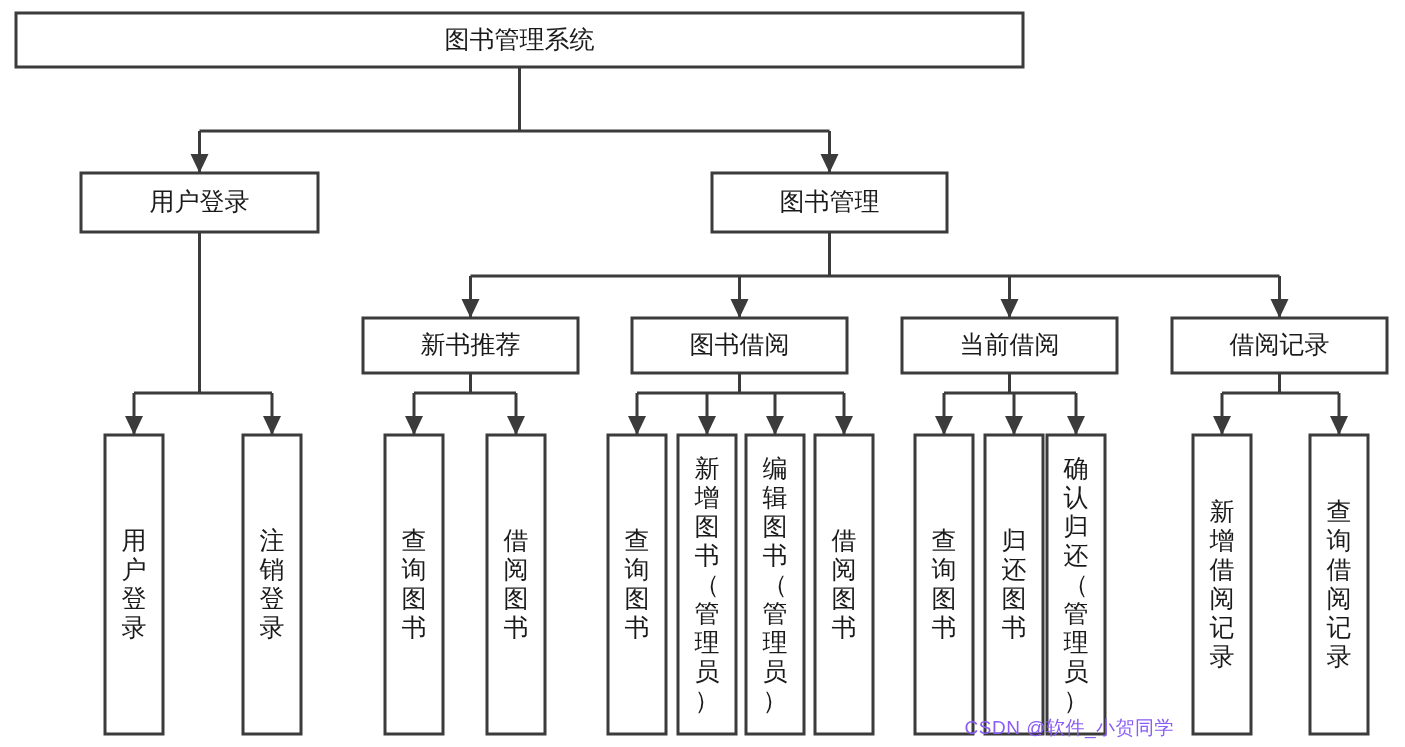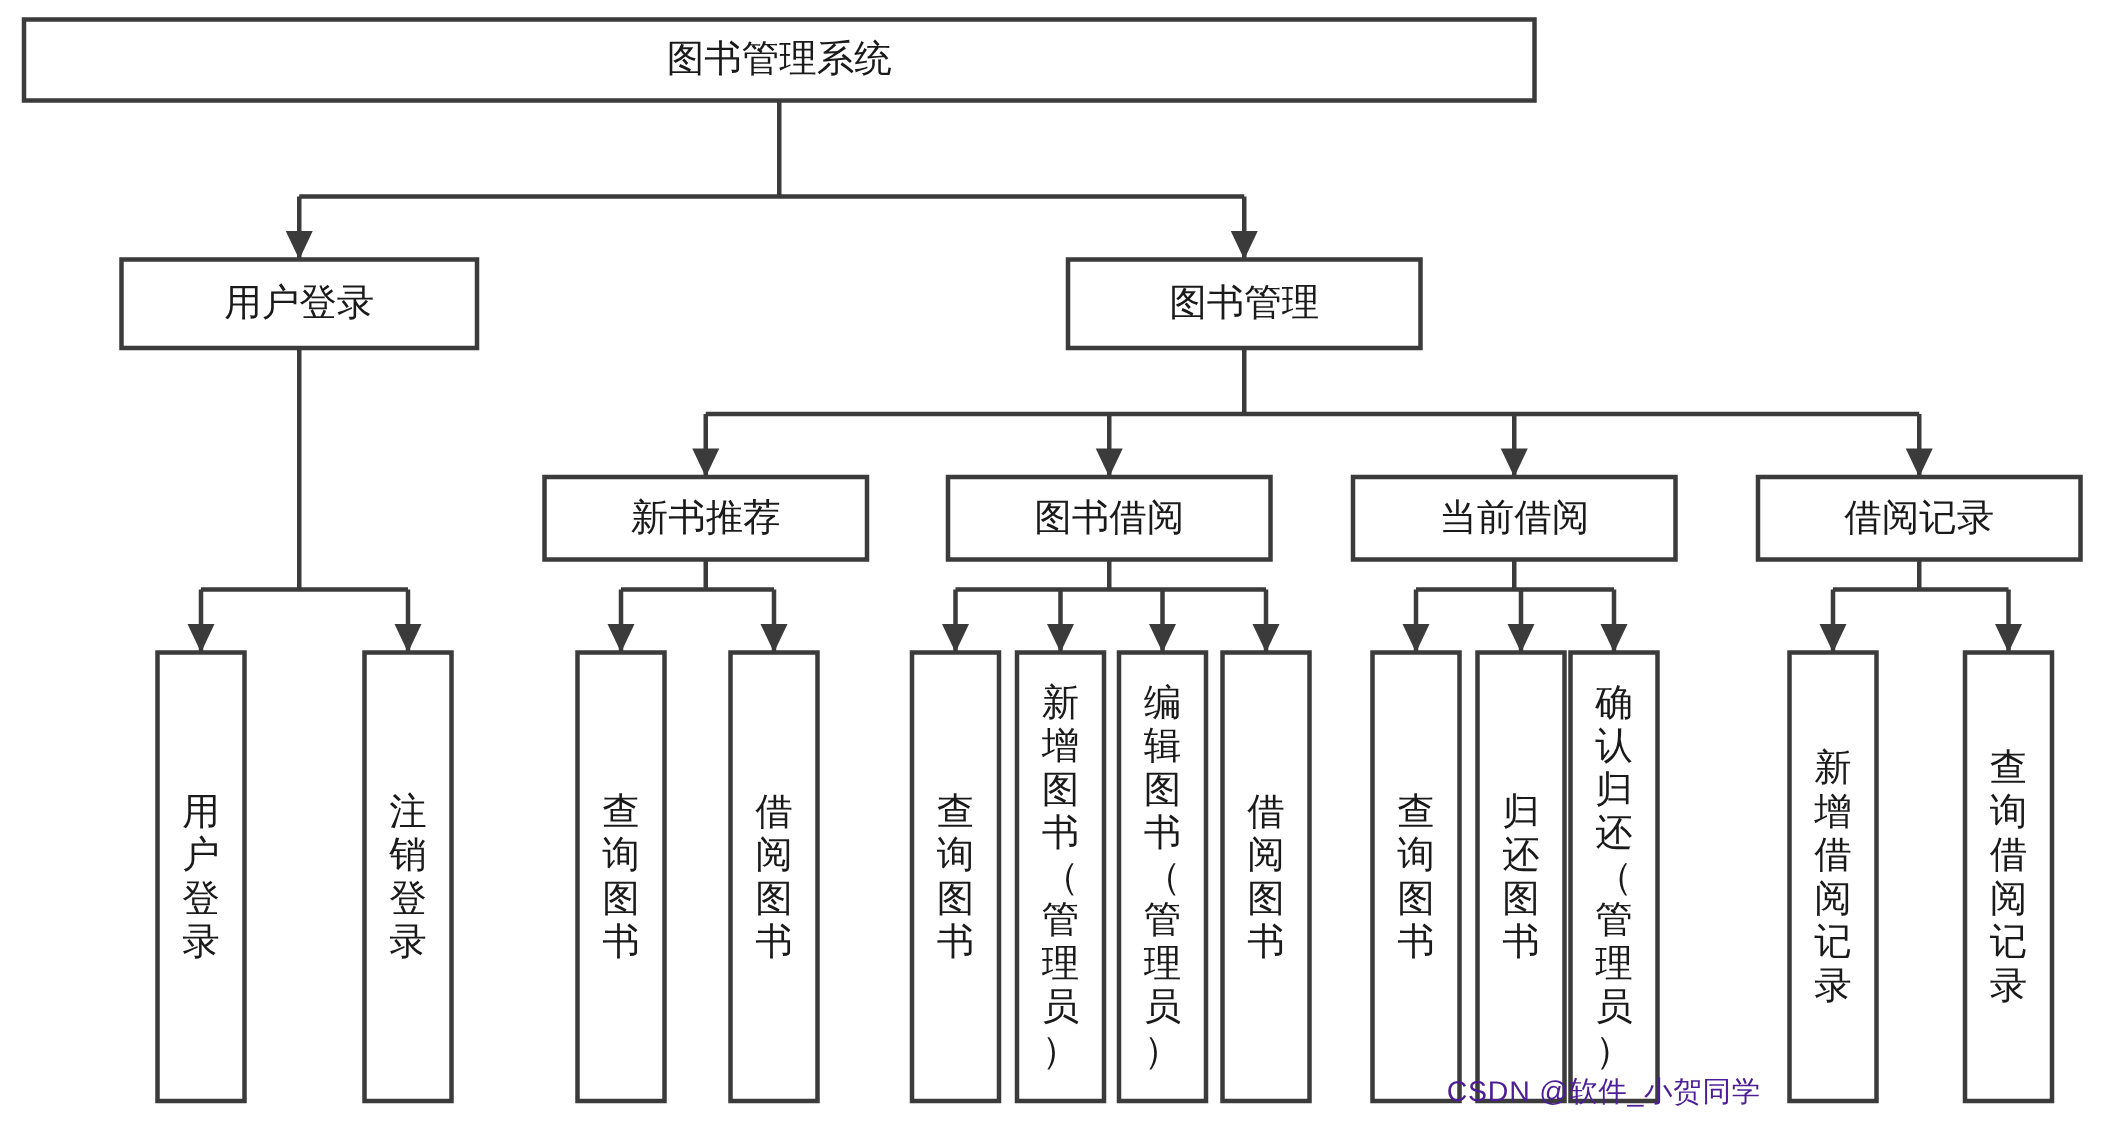--- a/index.html
+++ b/index.html
@@ -53,21 +53,21 @@
     font-size: 25px;
     fill: #1a1a1a;
     text-anchor: middle;
   }
   .watermark {
     position: absolute;
     right: 14px;
     bottom: 6px;
     font-family: "Liberation Sans", "DejaVu Sans", sans-serif;
     font-size: 19px;
-    color: #4c1d95;
+    color: #8b5cf6;
     white-space: nowrap;
     letter-spacing: 0.5px;
     pointer-events: none;
   }
 </style>
 </head>
 <body>
 
 <div id="diagram-root">
   <svg class="flow" viewBox="0 0 1405 747" xmlns="http://www.w3.org/2000/svg">

